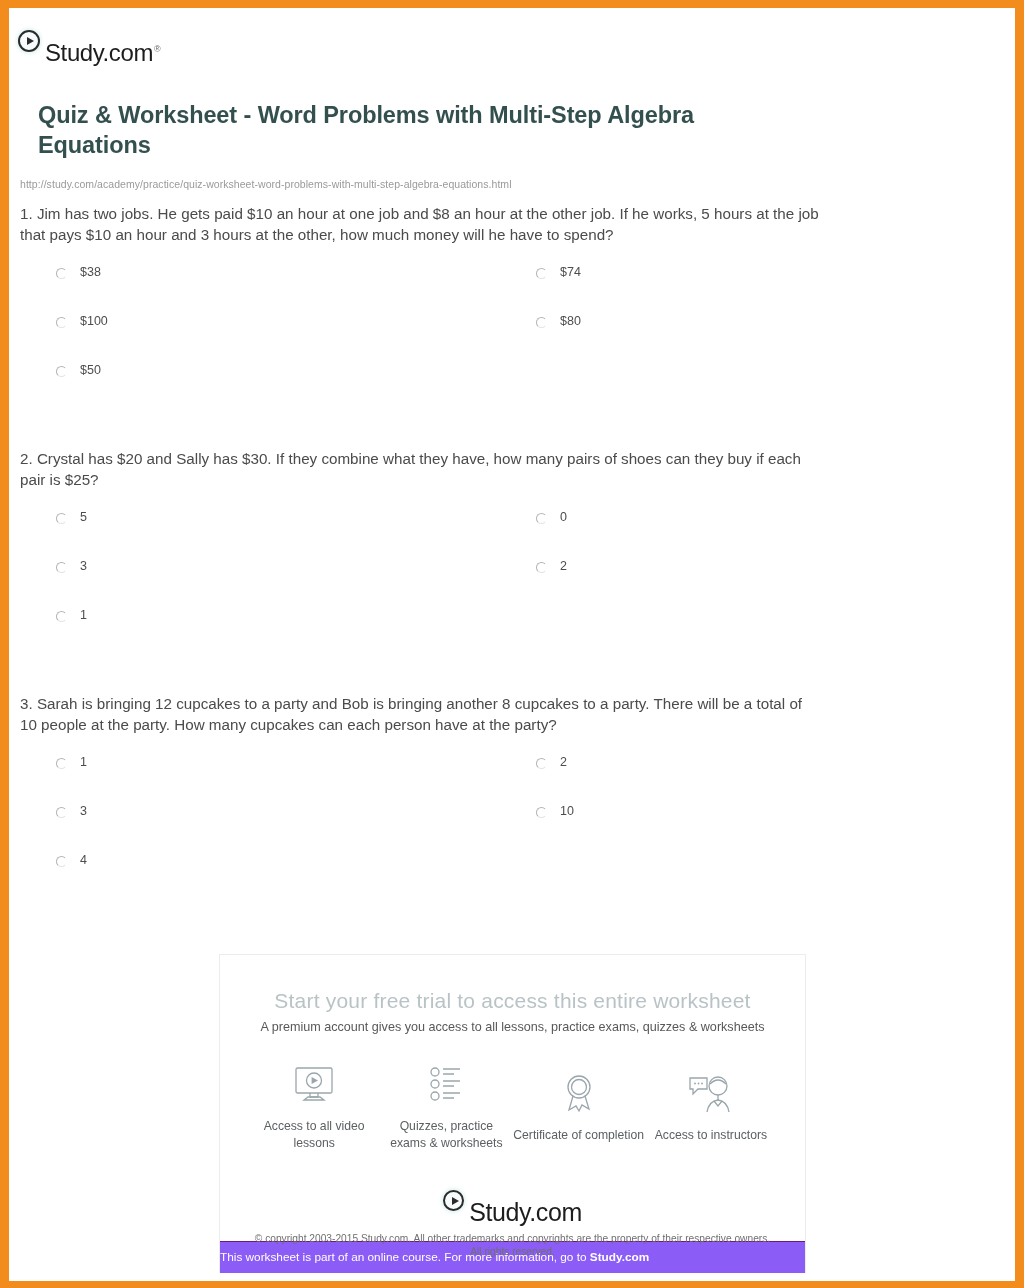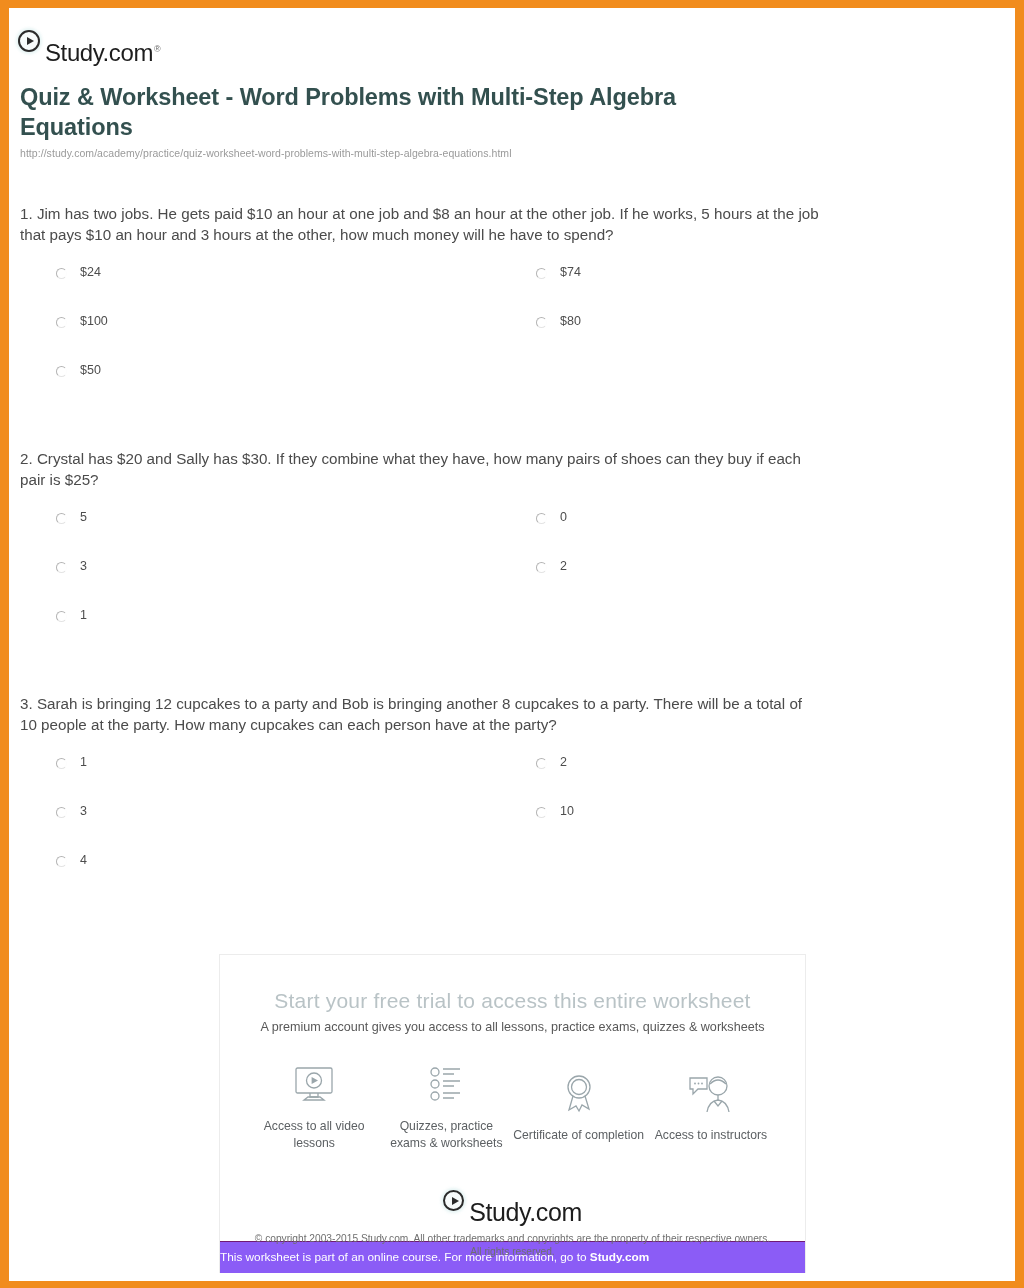--- a/index.html
+++ b/index.html
@@ -75,21 +75,21 @@
     left: 11px;
     top: 74px;
     width: 700px;
   }
   #page-title {
     font-family: "Liberation Sans", sans-serif;
     font-size: 23.5px;
     font-weight: bold;
     line-height: 30px;
     color: #33504f;
-    margin: 0;
+    margin: 18px;
     letter-spacing: -0.1px;
   }
   #page-url {
     font-family: "Liberation Sans", sans-serif;
     font-size: 10.5px;
     color: #9a9a9a;
     margin-top: 5px;
     letter-spacing: 0.05px;
     white-space: nowrap;
   }
@@ -236,21 +236,21 @@
       <div id="page-url">http://study.com/academy/practice/quiz-worksheet-word-problems-with-multi-step-algebra-equations.html</div>
     </div>
 
     <div id="questions">
 
       <div class="question-block">
         <p class="question-text">1. Jim has two jobs. He gets paid $10 an hour at one job and $8 an hour at the other job. If he works, 5 hours at the job that pays $10 an hour and 3 hours at the other, how much money will he have to spend?</p>
         <div class="options">
           <div class="option">
             <span class="radio-glyph"></span>
-            <span class="option-label">$24</span>
+            <span class="option-label">$38</span>
           </div>
           <div class="option">
             <span class="radio-glyph"></span>
             <span class="option-label">$100</span>
           </div>
           <div class="option">
             <span class="radio-glyph"></span>
             <span class="option-label">$50</span>
           </div>
           <div class="option">

